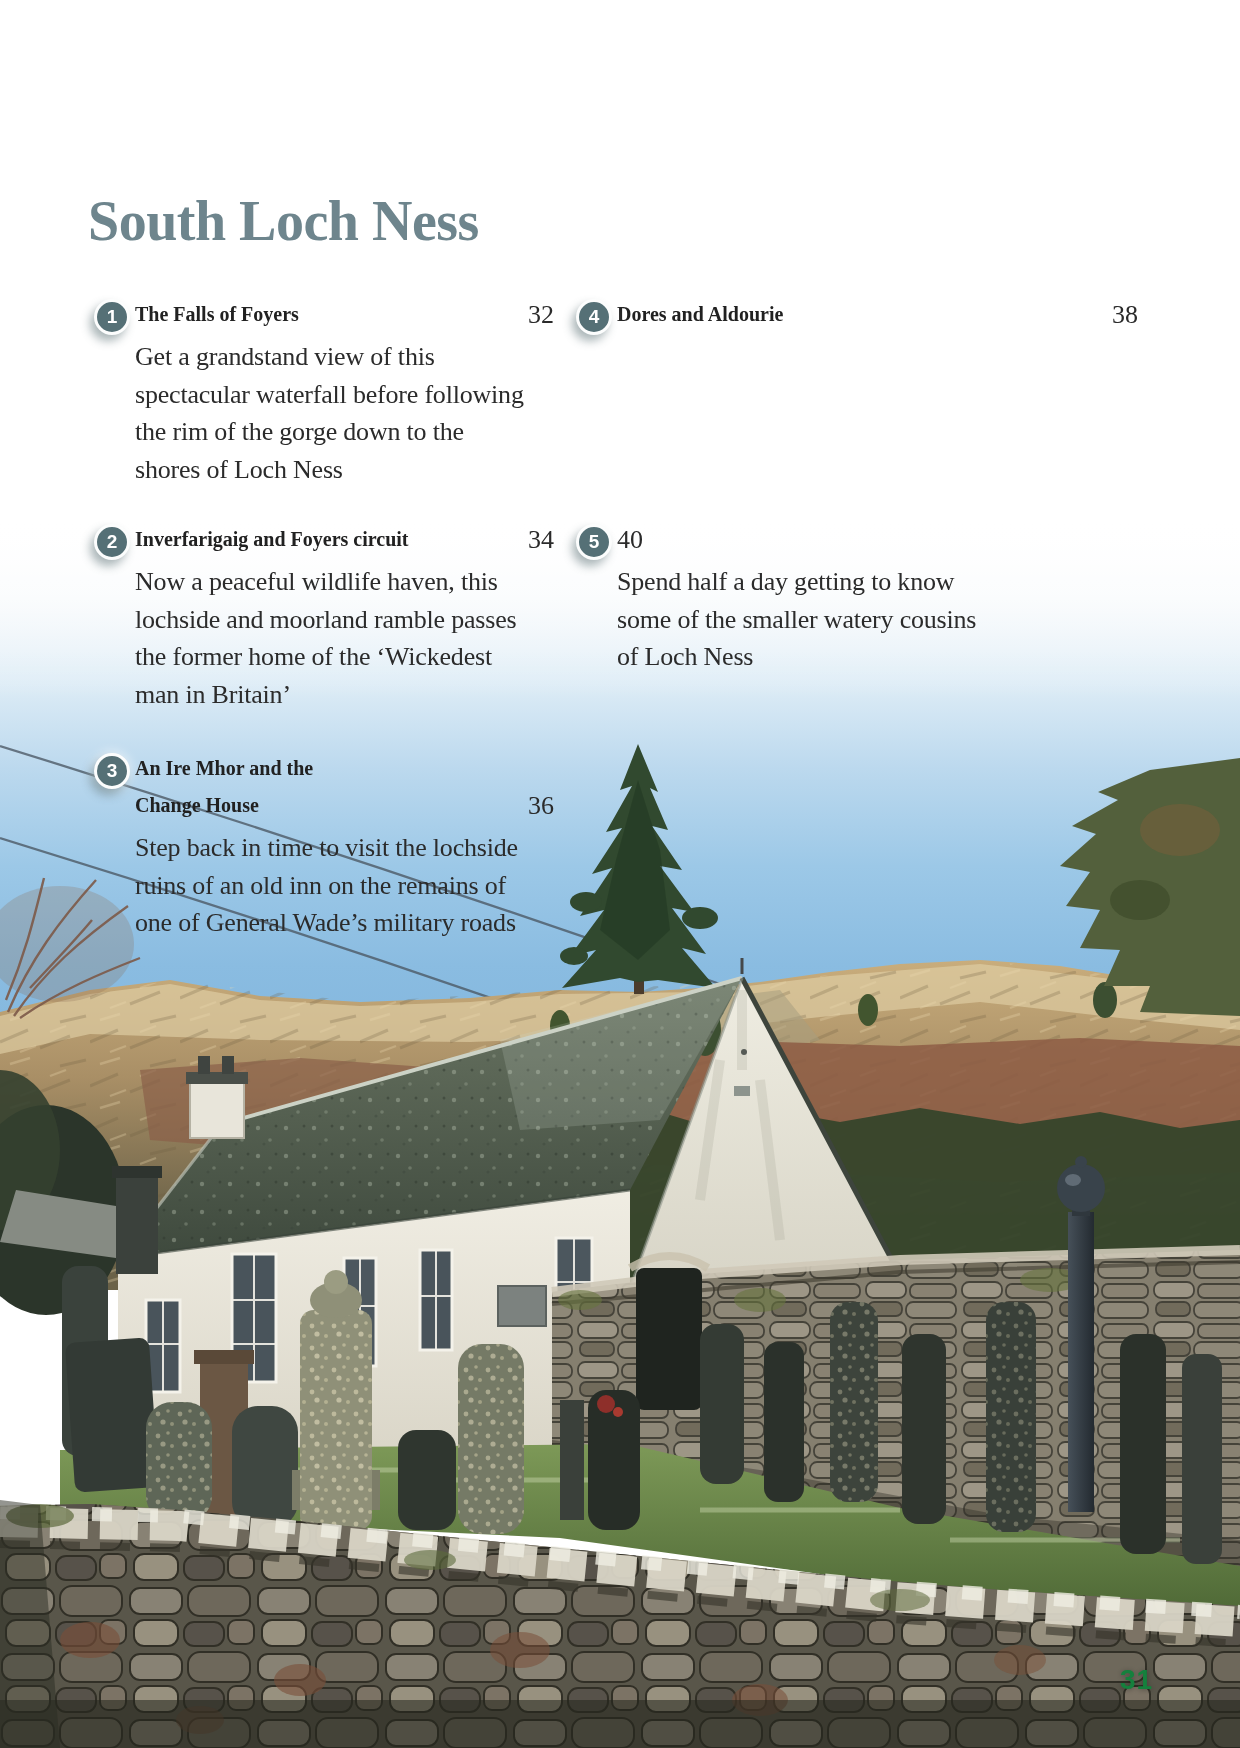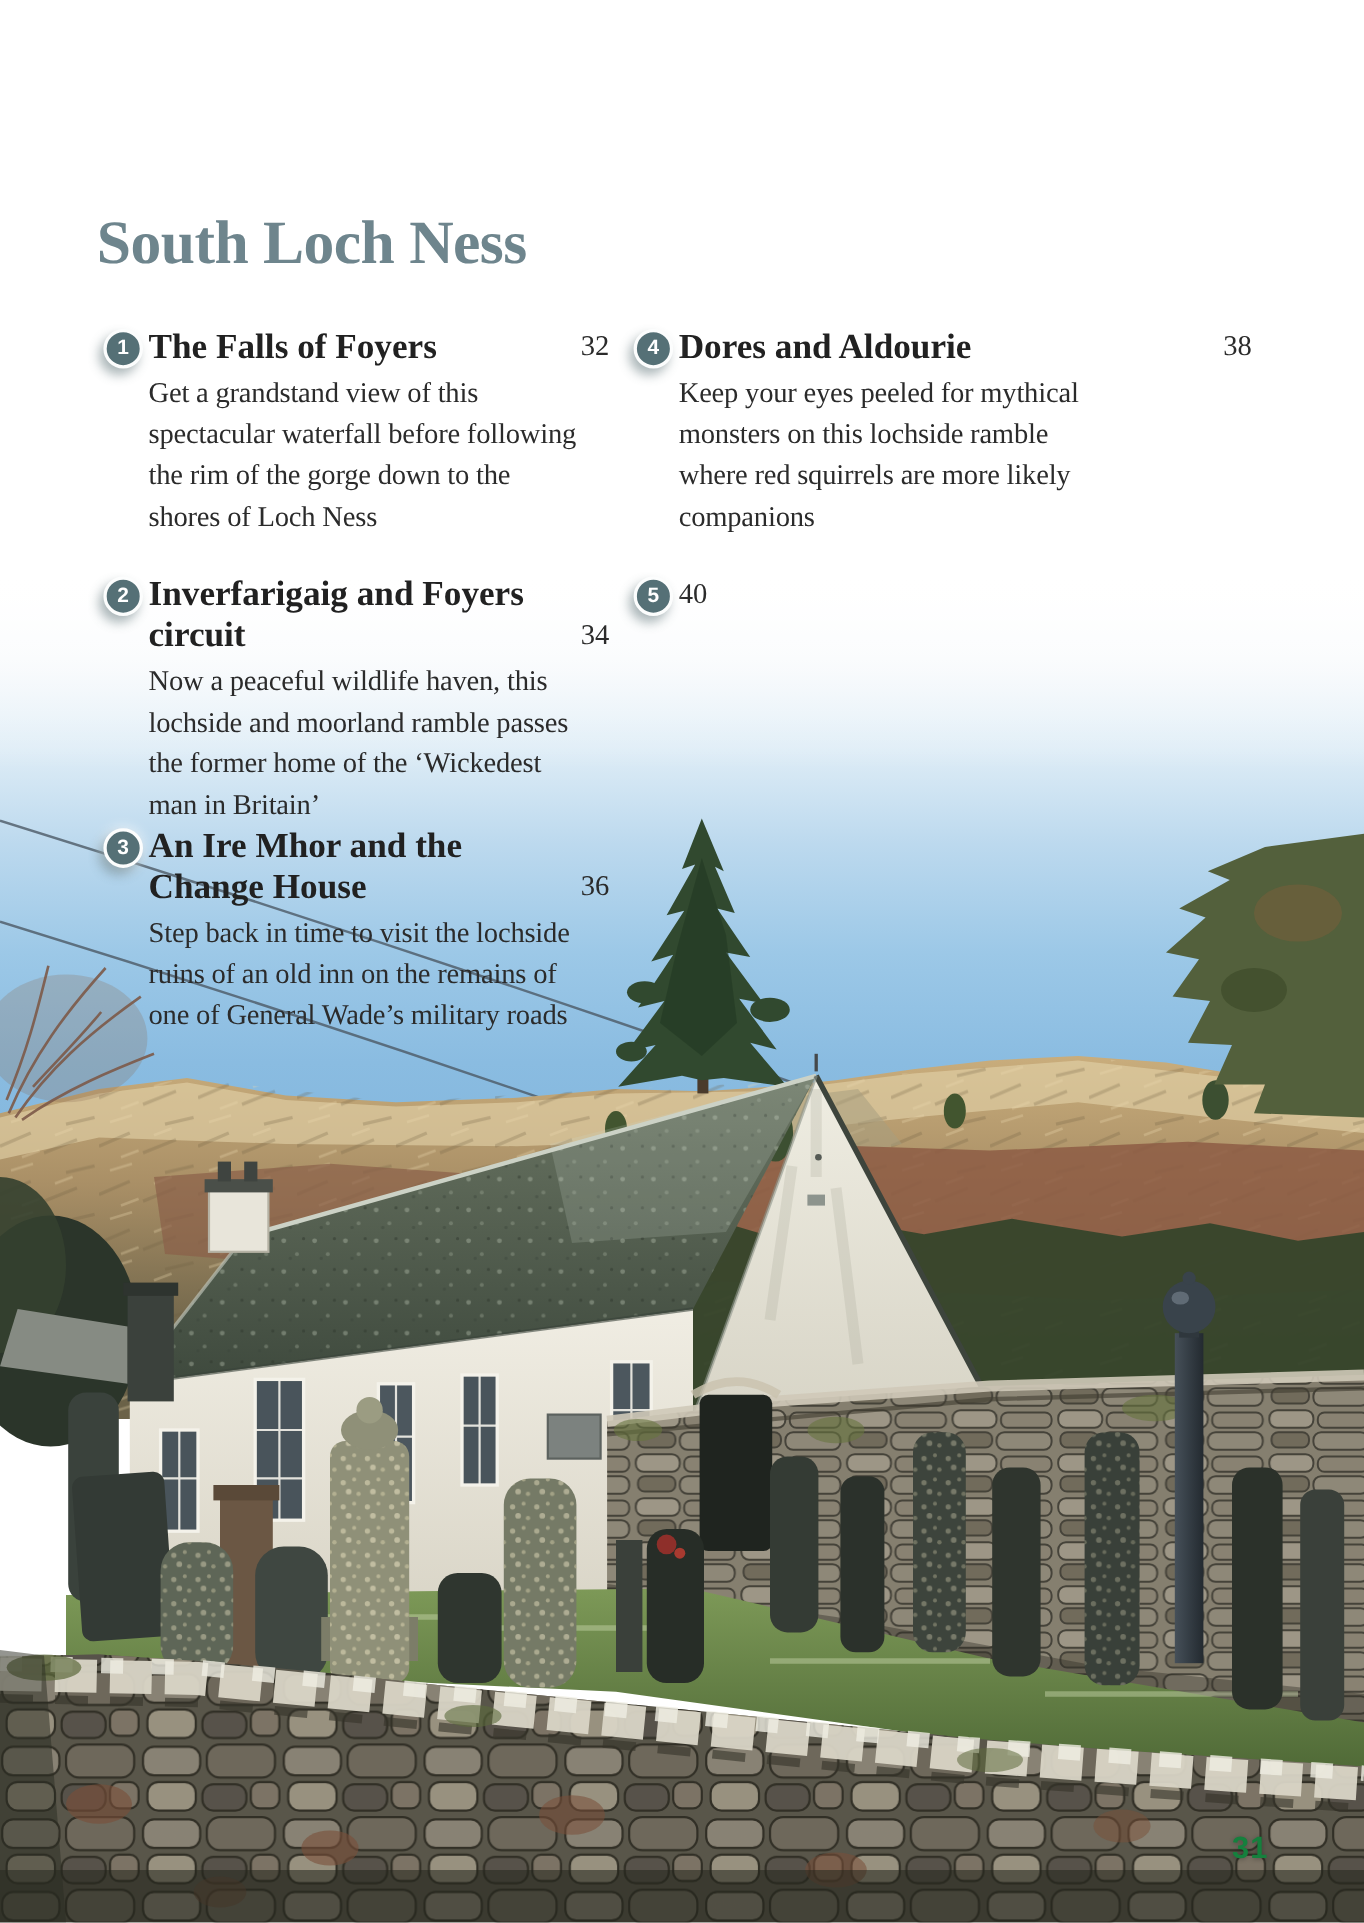--- a/index.html
+++ b/index.html
@@ -20,21 +20,21 @@
   .e3{left:94px;top:750px;width:460px;}
   .e4{left:576px;top:296px;width:562px;}
   .e5{left:576px;top:521px;width:562px;}
 
   .badge{position:absolute;left:0;top:3px;width:30px;height:30px;border-radius:50%;
          background:#557076;border:3px solid #fcfdfd;color:#ffffff;
          font:bold 19px/30px "Liberation Sans",sans-serif;text-align:center;
          box-shadow:-4px 6px 10px rgba(70,95,100,.45),0 0 12px rgba(255,255,255,.85);}
   .entry-body{margin-left:41px;}
   .title-row{display:flex;justify-content:space-between;align-items:flex-end;}
-  .entry-title{margin:0;font-weight:bold;font-size:32px;line-height:37px;color:#212121;
+  .entry-title{margin:0;font-weight:bold;font-size:20px;line-height:37px;color:#212121;
                white-space:pre-line;}
   .page-num{font-size:26px;line-height:37px;color:#2b2b2b;}
   .entry-desc{margin:5px 0 0;font-size:26px;line-height:37.5px;color:#2b2b2b;
               white-space:pre-line;letter-spacing:-0.2px;}
 
   
   .photo-page-number{position:absolute;left:1120px;top:1664px;font:bold 28px "Liberation Sans",sans-serif;
                      color:#15803d;letter-spacing:1px;text-shadow:0 1px 5px rgba(0,0,0,.3);}
 </style>
 </head>
@@ -337,31 +337,30 @@
     </div>
   </div>
 
   <div class="entry e4">
     <span class="badge">4</span>
     <div class="entry-body">
       <div class="title-row">
         <h3 class="entry-title">Dores and Aldourie</h3>
         <span class="page-num">38</span>
       </div>
-      <p class="entry-desc">Keep your eyes peeled for mythical
-monsters on this lochside ramble
-where red squirrels are more likely
-companions</p>
     </div>
   </div>
 
   <div class="entry e5">
     <span class="badge">5</span>
     <div class="entry-body">
       <div class="title-row">
         <span class="page-num">40</span>
       </div>
+      <p class="entry-desc">Spend half a day getting to know
+some of the smaller watery cousins
+of Loch Ness</p>
     </div>
   </div>
 
   <div class="photo-page-number">31</div>
 
 </div>
 
 </body></html>

